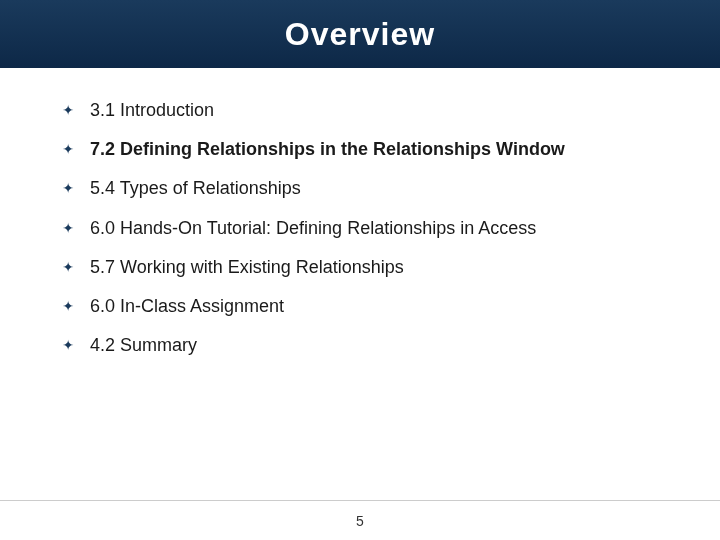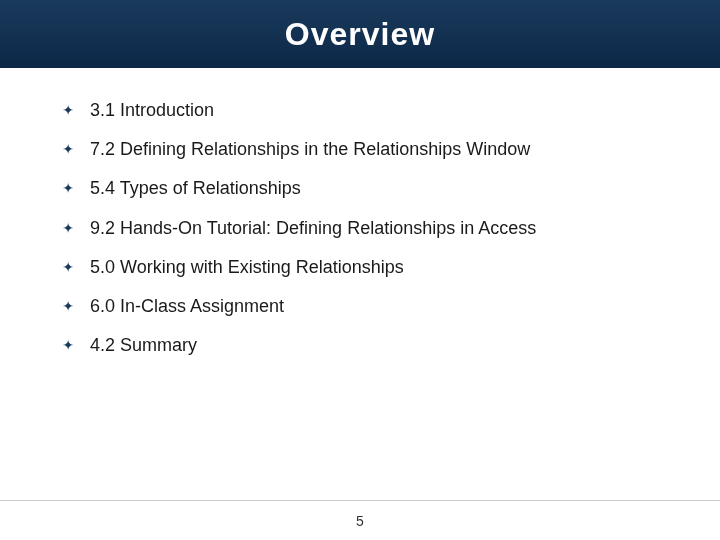--- a/index.html
+++ b/index.html
@@ -71,21 +71,21 @@
       display: inline-block;
       width: 16px;
       text-align: center;
     }
 
     .item-text {
       flex: 1;
     }
 
     .item-text.bold {
-      font-weight: normal;
+      font-weight: bold;
     }
 
     .item-text.normal {
       font-weight: normal;
     }
 
     .footer {
       height: 40px;
       display: flex;
       align-items: center;
@@ -115,25 +115,25 @@
         <li class="bullet-item">
           <span class="bullet-diamond">✦</span>
           <span class="item-text bold">7.2 Defining Relationships in the Relationships Window</span>
         </li>
         <li class="bullet-item">
           <span class="bullet-diamond">✦</span>
           <span class="item-text normal">5.4 Types of Relationships</span>
         </li>
         <li class="bullet-item">
           <span class="bullet-diamond">✦</span>
-          <span class="item-text normal">9.2 Hands-On Tutorial: Defining Relationships in Access</span>
+          <span class="item-text normal">6.0 Hands-On Tutorial: Defining Relationships in Access</span>
         </li>
         <li class="bullet-item">
           <span class="bullet-diamond">✦</span>
-          <span class="item-text normal">5.0 Working with Existing Relationships</span>
+          <span class="item-text normal">5.7 Working with Existing Relationships</span>
         </li>
         <li class="bullet-item">
           <span class="bullet-diamond">✦</span>
           <span class="item-text normal">6.0 In-Class Assignment</span>
         </li>
         <li class="bullet-item">
           <span class="bullet-diamond">✦</span>
           <span class="item-text normal">4.2 Summary</span>
         </li>
       </ul>

